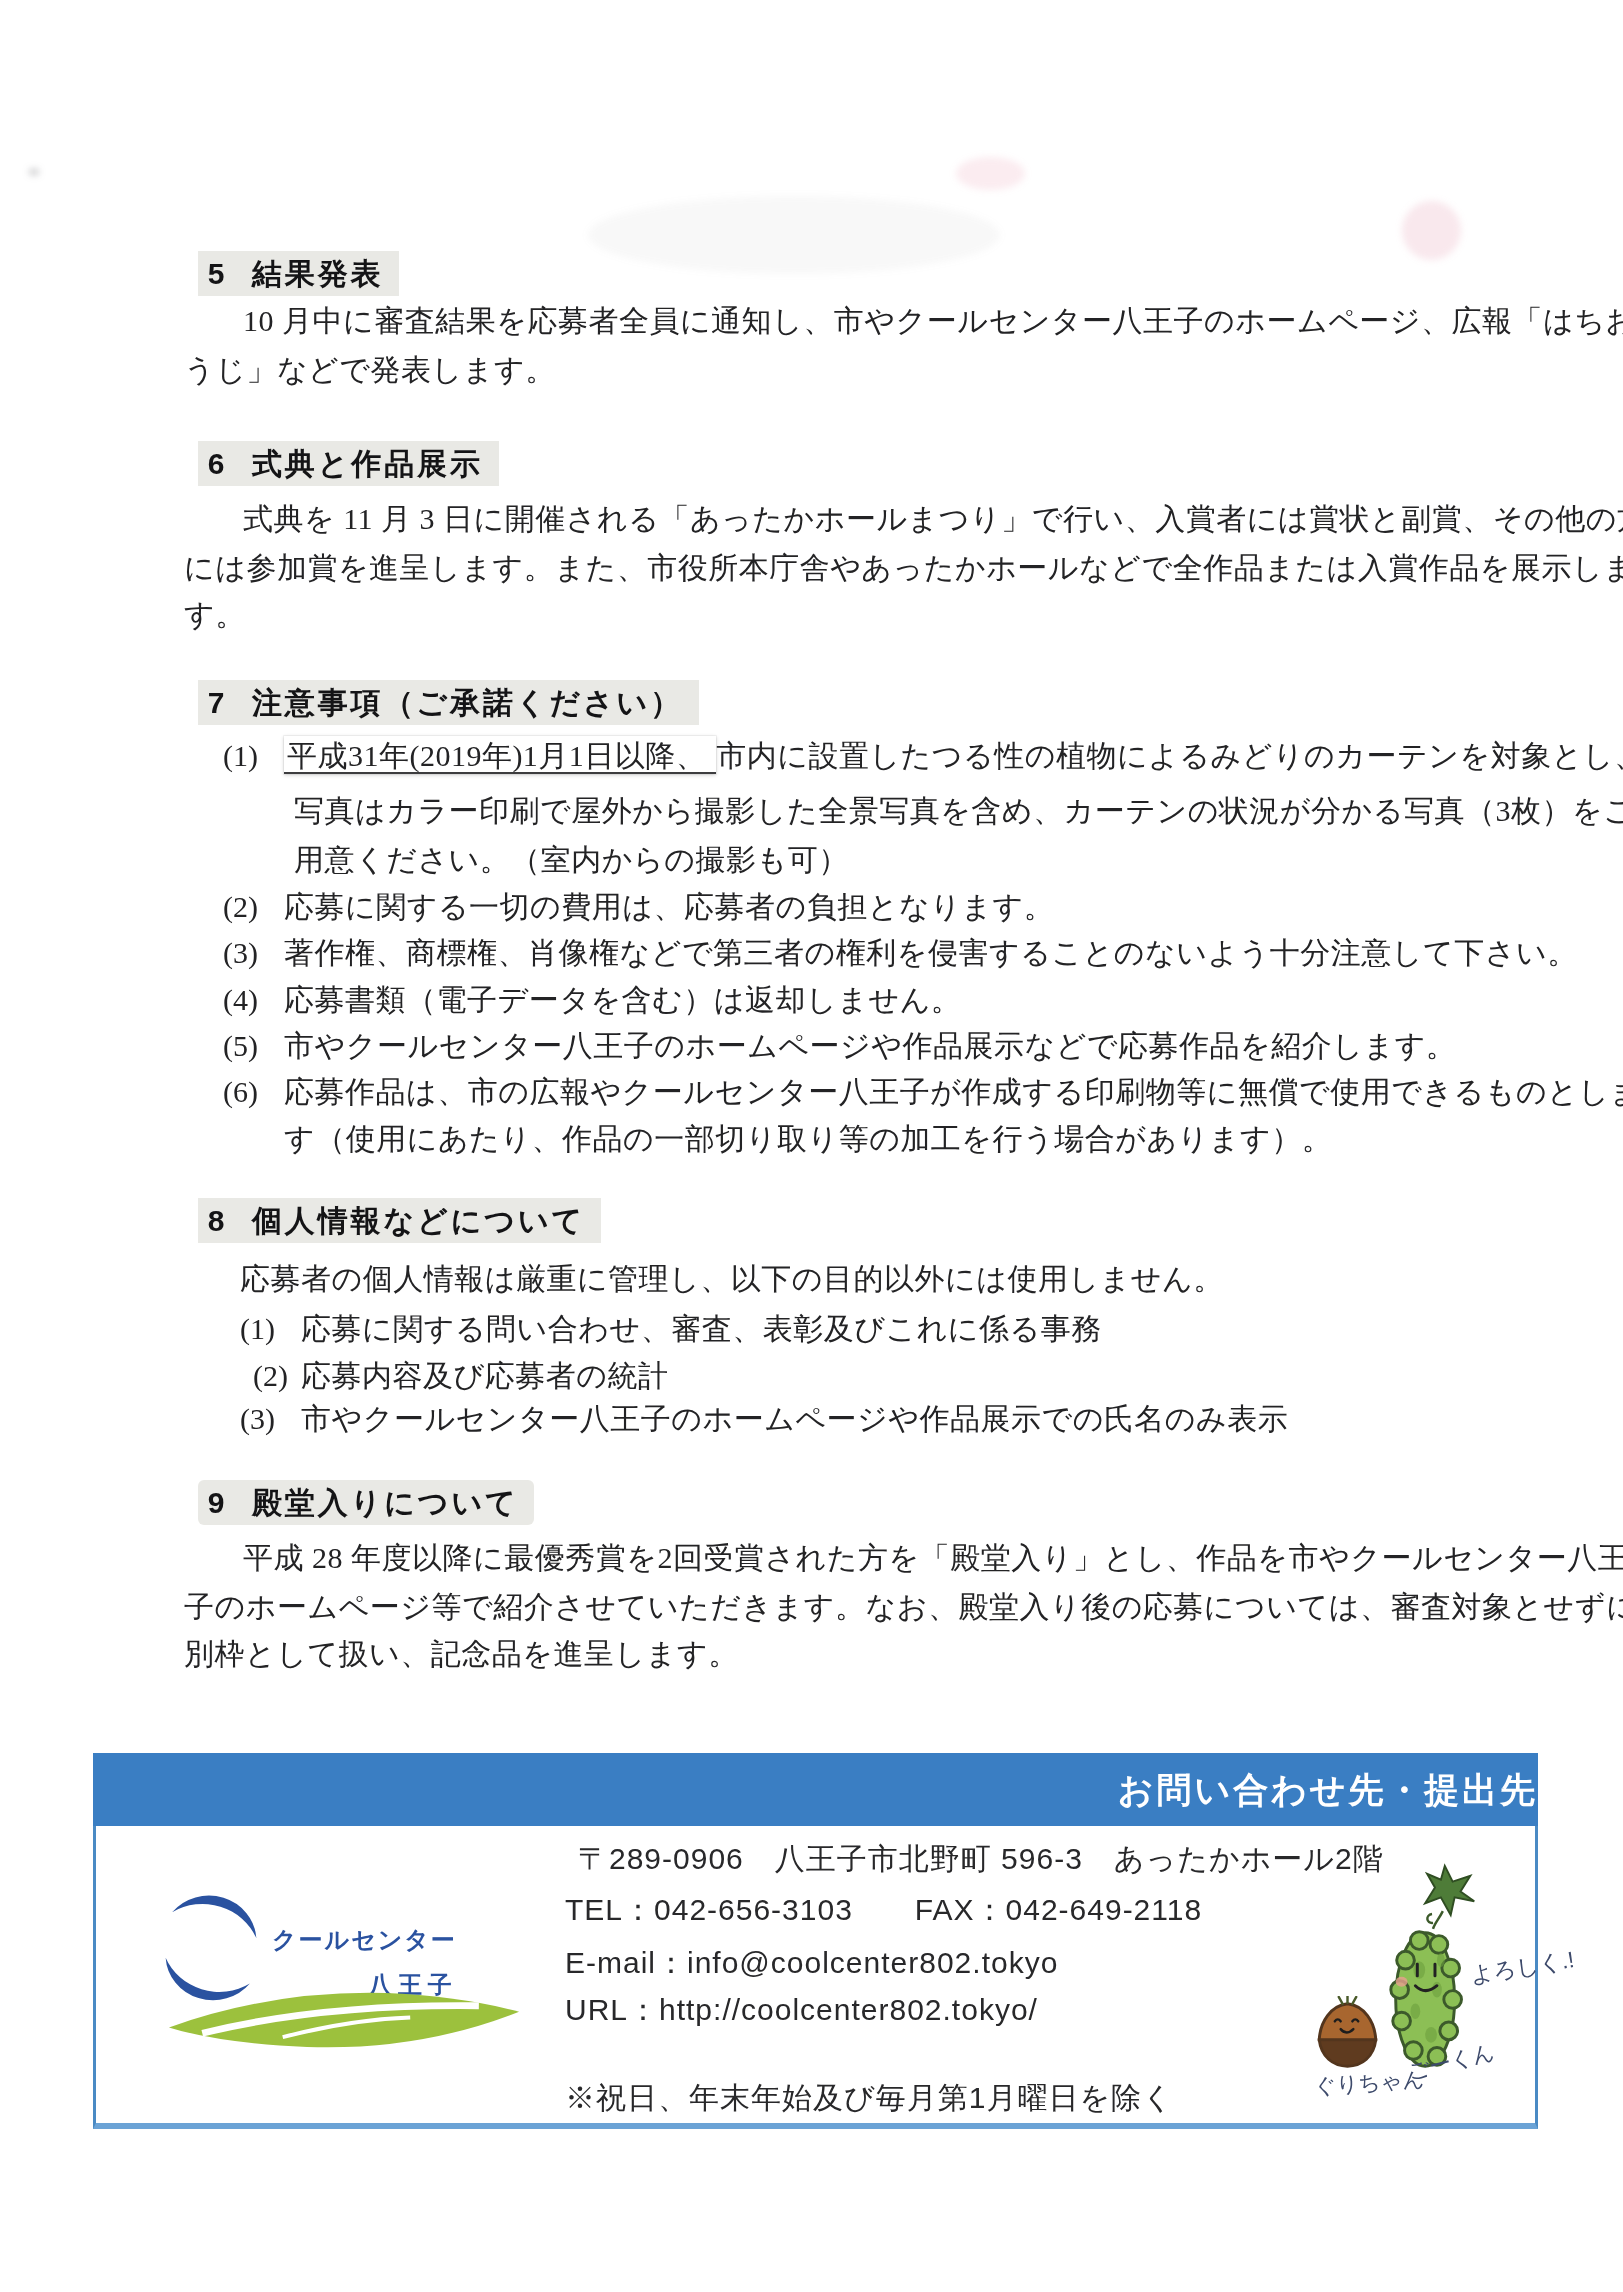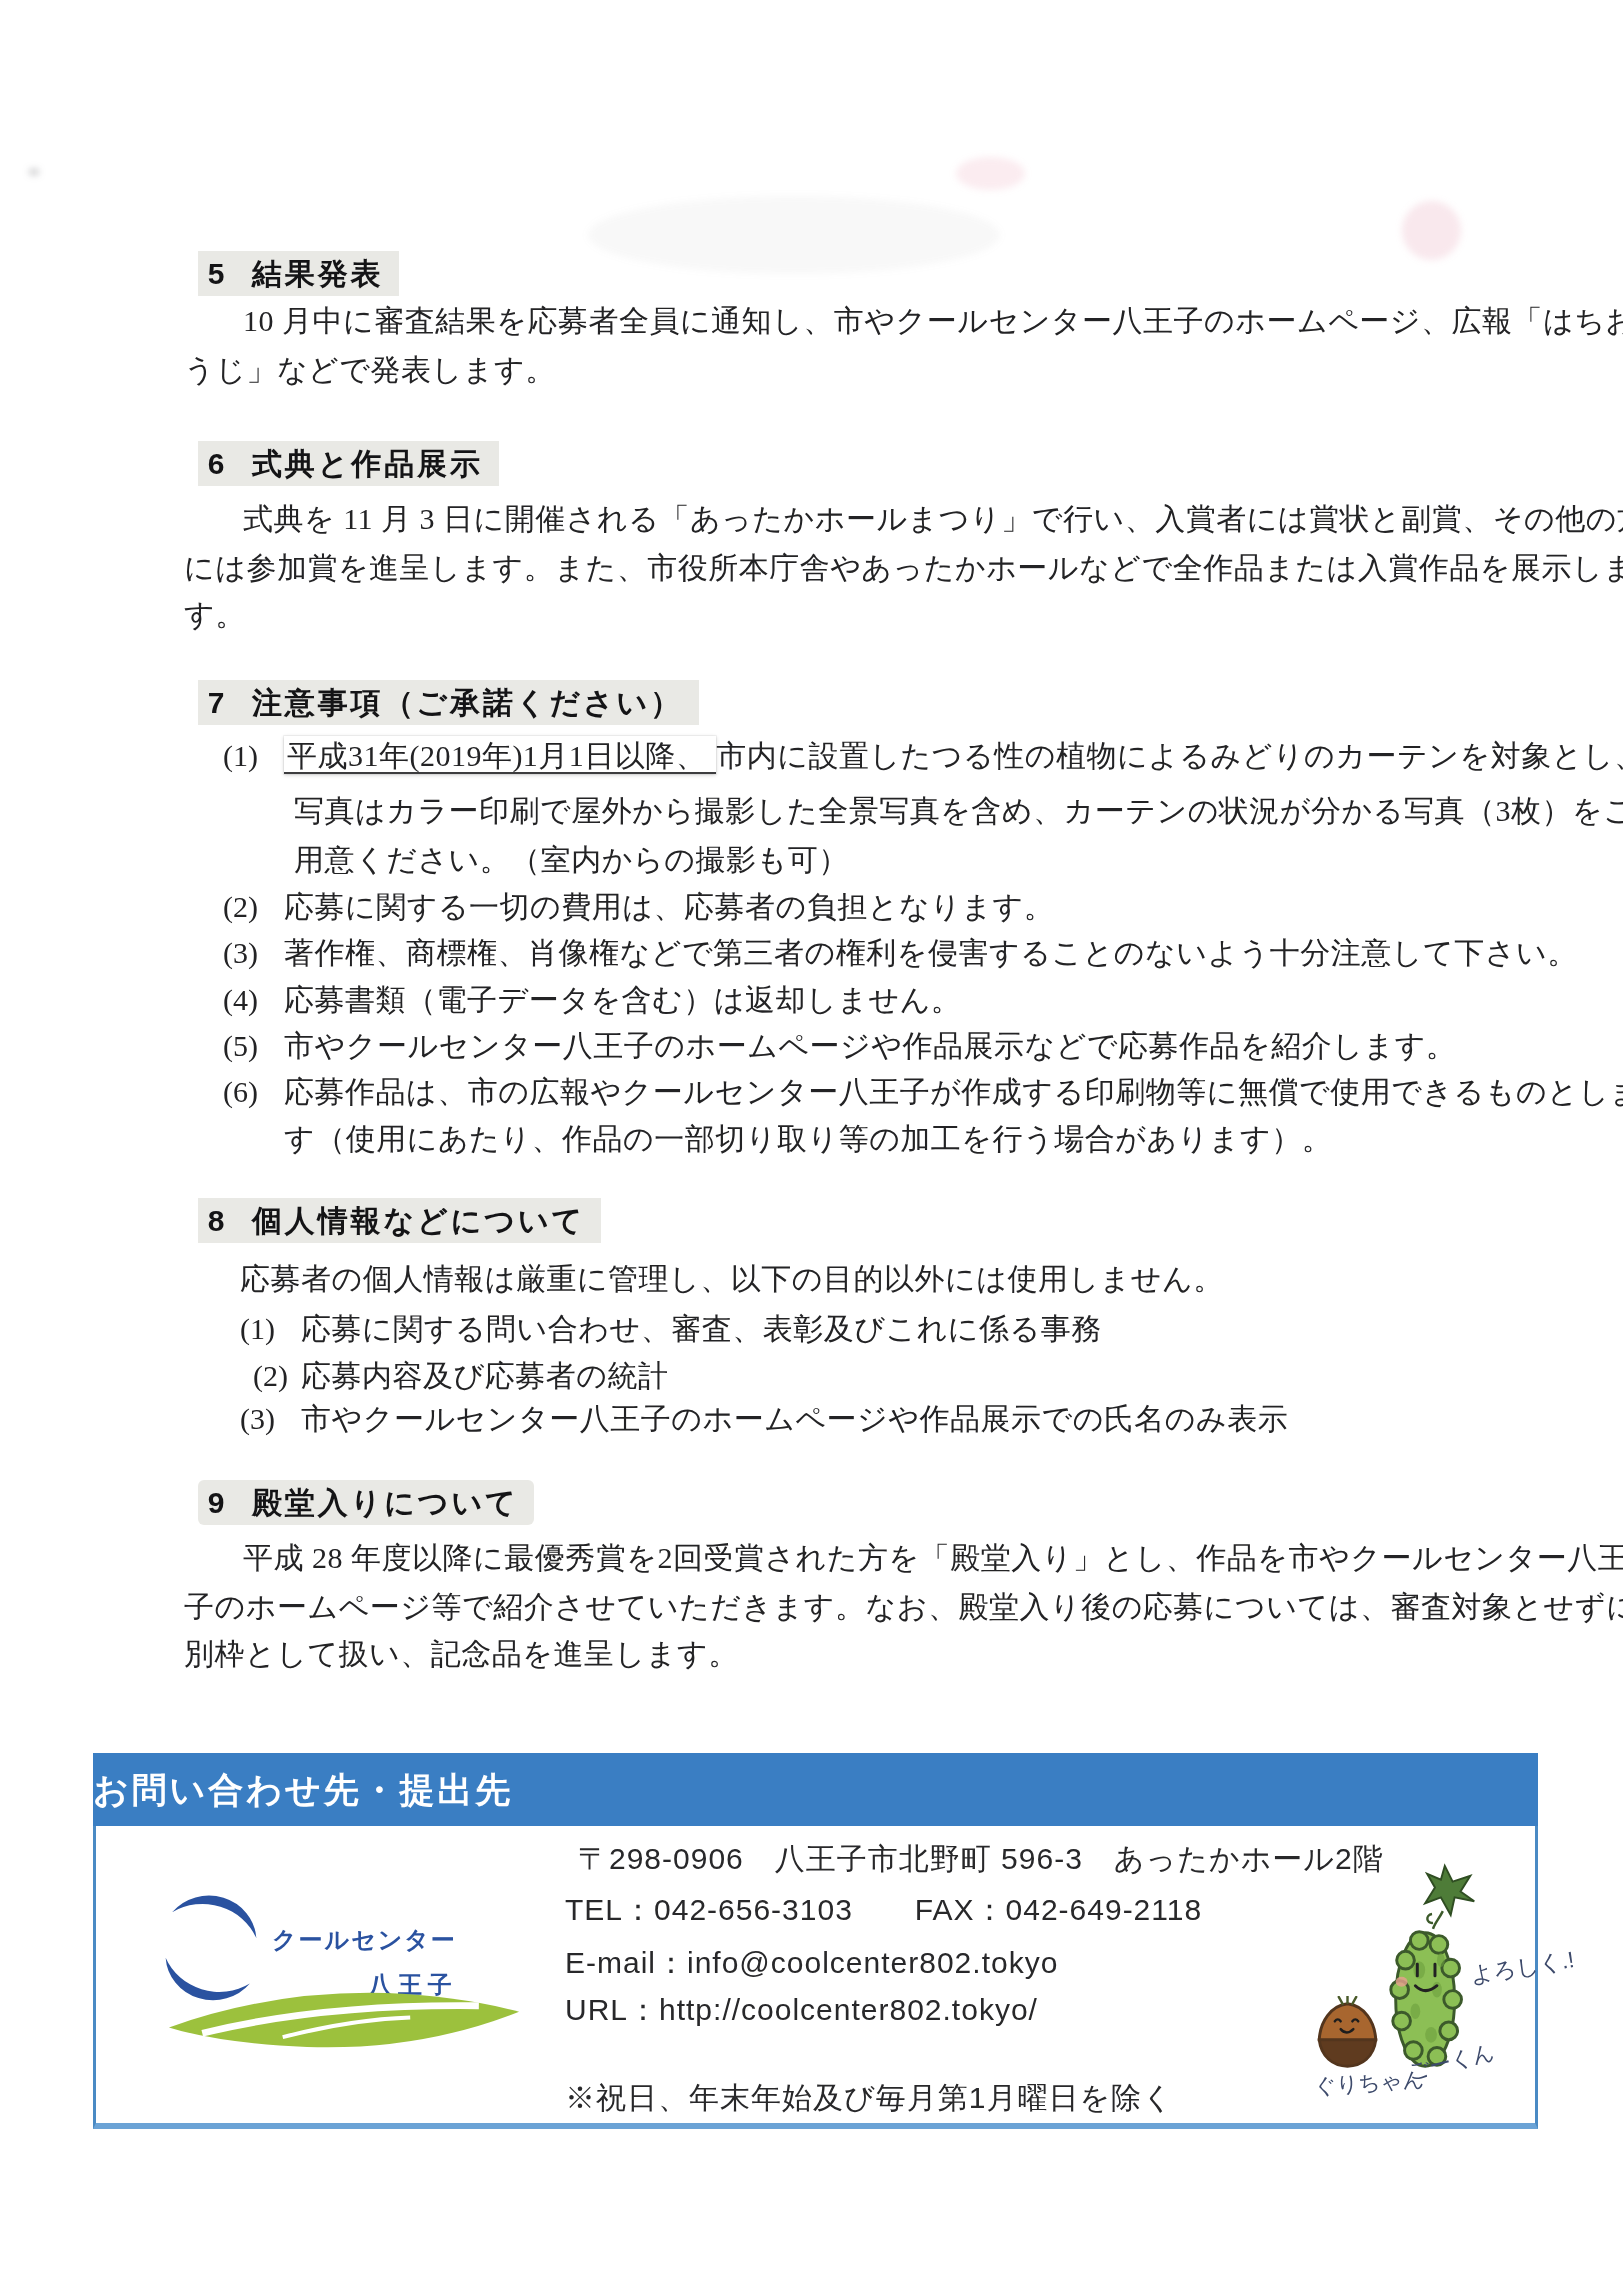--- a/index.html
+++ b/index.html
@@ -32,21 +32,21 @@
   .cbox{
     position:absolute;left:93px;top:1753px;width:1445px;height:376px;
     box-sizing:border-box;background:#ffffff;
     border:3.9px solid #4a8ac4;border-bottom:6.9px solid #6ba3d6;
   }
   .band{
     position:absolute;left:93px;top:1753px;width:1445px;height:73px;
     background:#3a7ec3;
   }
   .band-title{
-    width:100%;text-align:left;color:#ffffff;
+    width:100%;text-align:right;color:#ffffff;
     font-family:"Liberation Sans",sans-serif;font-weight:bold;
     font-size:35px;line-height:73px;letter-spacing:2.9px;
   }
   .c-ln{
     position:absolute;left:565px;
     font-family:"Liberation Sans",sans-serif;font-size:30px;
     letter-spacing:1px;color:#28282a;white-space:nowrap;
   }
   .logo-text{
     position:absolute;left:272px;top:1898px;
@@ -130,21 +130,21 @@
   </div>
   <div class="ln" style="left:243px;top:1537px;">平成 28 年度以降に最優秀賞を2回受賞された方を「殿堂入り」とし、作品を市やクールセンター八王</div>
   <div class="ln" style="left:184px;top:1586px;">子のホームページ等で紹介させていただきます。なお、殿堂入り後の応募については、審査対象とせずに</div>
   <div class="ln" style="left:184px;top:1633px;">別枠として扱い、記念品を進呈します。</div>
 
   <div class="cbox"></div>
   <div class="band">
     <div class="band-title">お問い合わせ先・提出先</div>
   </div>
 
-  <div class="c-ln" style="top:1839px;left:578px;">〒298-0906　八王子市北野町 596-3　あったかホール2階</div>
+  <div class="c-ln" style="top:1839px;left:578px;">〒289-0906　八王子市北野町 596-3　あったかホール2階</div>
   <div class="c-ln" style="top:1890px;">TEL：042-656-3103　　FAX：042-649-2118</div>
   <div class="c-ln" style="top:1943px;">E-mail：info@coolcenter802.tokyo</div>
   <div class="c-ln" style="top:1990px;">URL：http://coolcenter802.tokyo/</div>
   <div class="c-ln" style="top:2078px;">※祝日、年末年始及び毎月第1月曜日を除く</div>
 
   <svg style="position:absolute;left:157px;top:1890px;" width="108" height="118" viewBox="0 0 100 108">
     <path d="M92,44 A44,42 0 0,0 14,20 A54,52 0 0,1 92,44 Z" fill="#2a52a0"></path>
     <path d="M8,62 A44,42 0 0,0 86,86 A54,52 0 0,1 8,62 Z" fill="#2a52a0"></path>
     <path d="M30,14 A40,40 0 0,1 74,22 A46,46 0 0,0 34,34 Z" fill="#2a52a0" opacity="0.0"></path>
   </svg>

